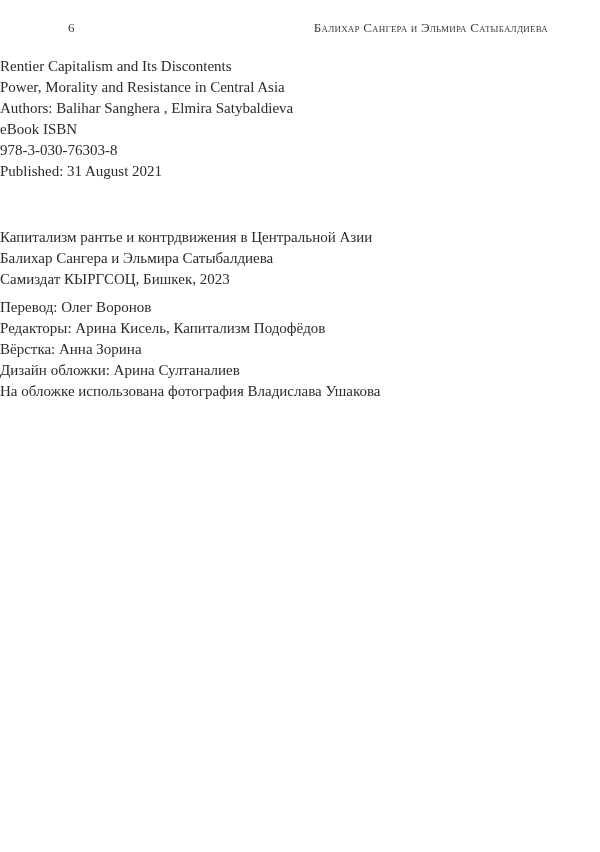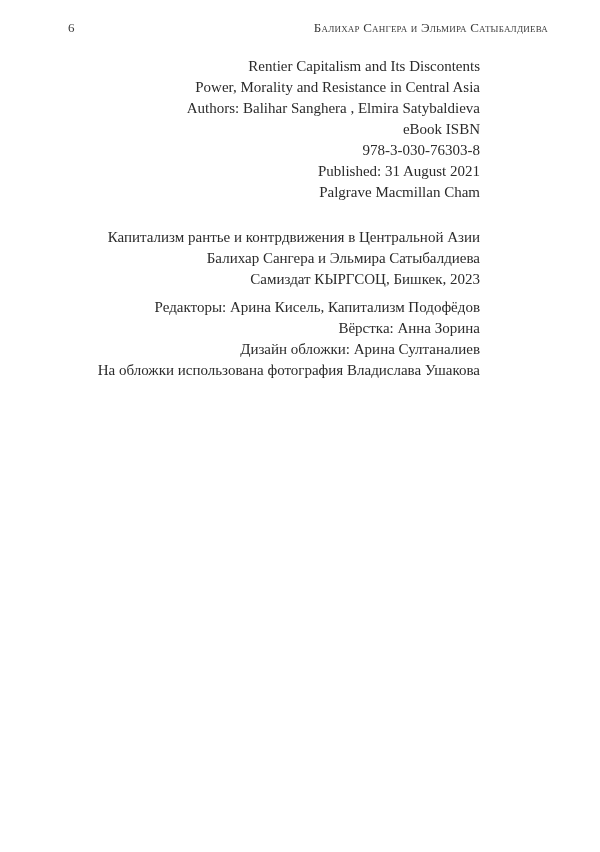--- a/index.html
+++ b/index.html
@@ -39,21 +39,21 @@
       position: absolute;
       right: 0;
       top: 0;
       font-variant: small-caps;
       letter-spacing: 0.2px;
     }
     .block {
       position: absolute;
       left: 0;
       width: 480px;
-      text-align: right;
+      text-align: left;
       font-size: 15px;
       line-height: 21px;
     }
     .block .line {
       display: block;
       white-space: nowrap;
     }
     .block-en { top: 56px; }
     .block-ru { top: 227px; }
     .block-credits { top: 297px; }
@@ -68,29 +68,29 @@
     <span class="header-authors">Балихар Сангера и Эльмира Сатыбалдиева</span>
   </div>
 
   <div class="block block-en">
     <span class="line">Rentier Capitalism and Its Discontents</span>
     <span class="line">Power, Morality and Resistance in Central Asia</span>
     <span class="line">Authors: Balihar Sanghera , Elmira Satybaldieva</span>
     <span class="line">eBook ISBN</span>
     <span class="line">978-3-030-76303-8</span>
     <span class="line">Published: 31 August 2021</span>
-    <span class="line">Palgrave Macmillan Cham</span>
   </div>
 
   <div class="block block-ru">
     <span class="line">Капитализм рантье и контрдвижения в Центральной Азии</span>
     <span class="line">Балихар Сангера и Эльмира Сатыбалдиева</span>
     <span class="line">Самиздат КЫРГСОЦ, Бишкек, 2023</span>
   </div>
 
   <div class="block block-credits">
+    <span class="line">Перевод: Олег Воронов</span>
     <span class="line">Редакторы: Арина Кисель, Капитализм Подофёдов</span>
     <span class="line">Вёрстка: Анна Зорина</span>
     <span class="line">Дизайн обложки: Арина Султаналиев</span>
-    <span class="line">На обложки использована фотография Владислава Ушакова</span>
+    <span class="line">На обложке использована фотография Владислава Ушакова</span>
   </div>
 
 </div>
 
 </body></html>

